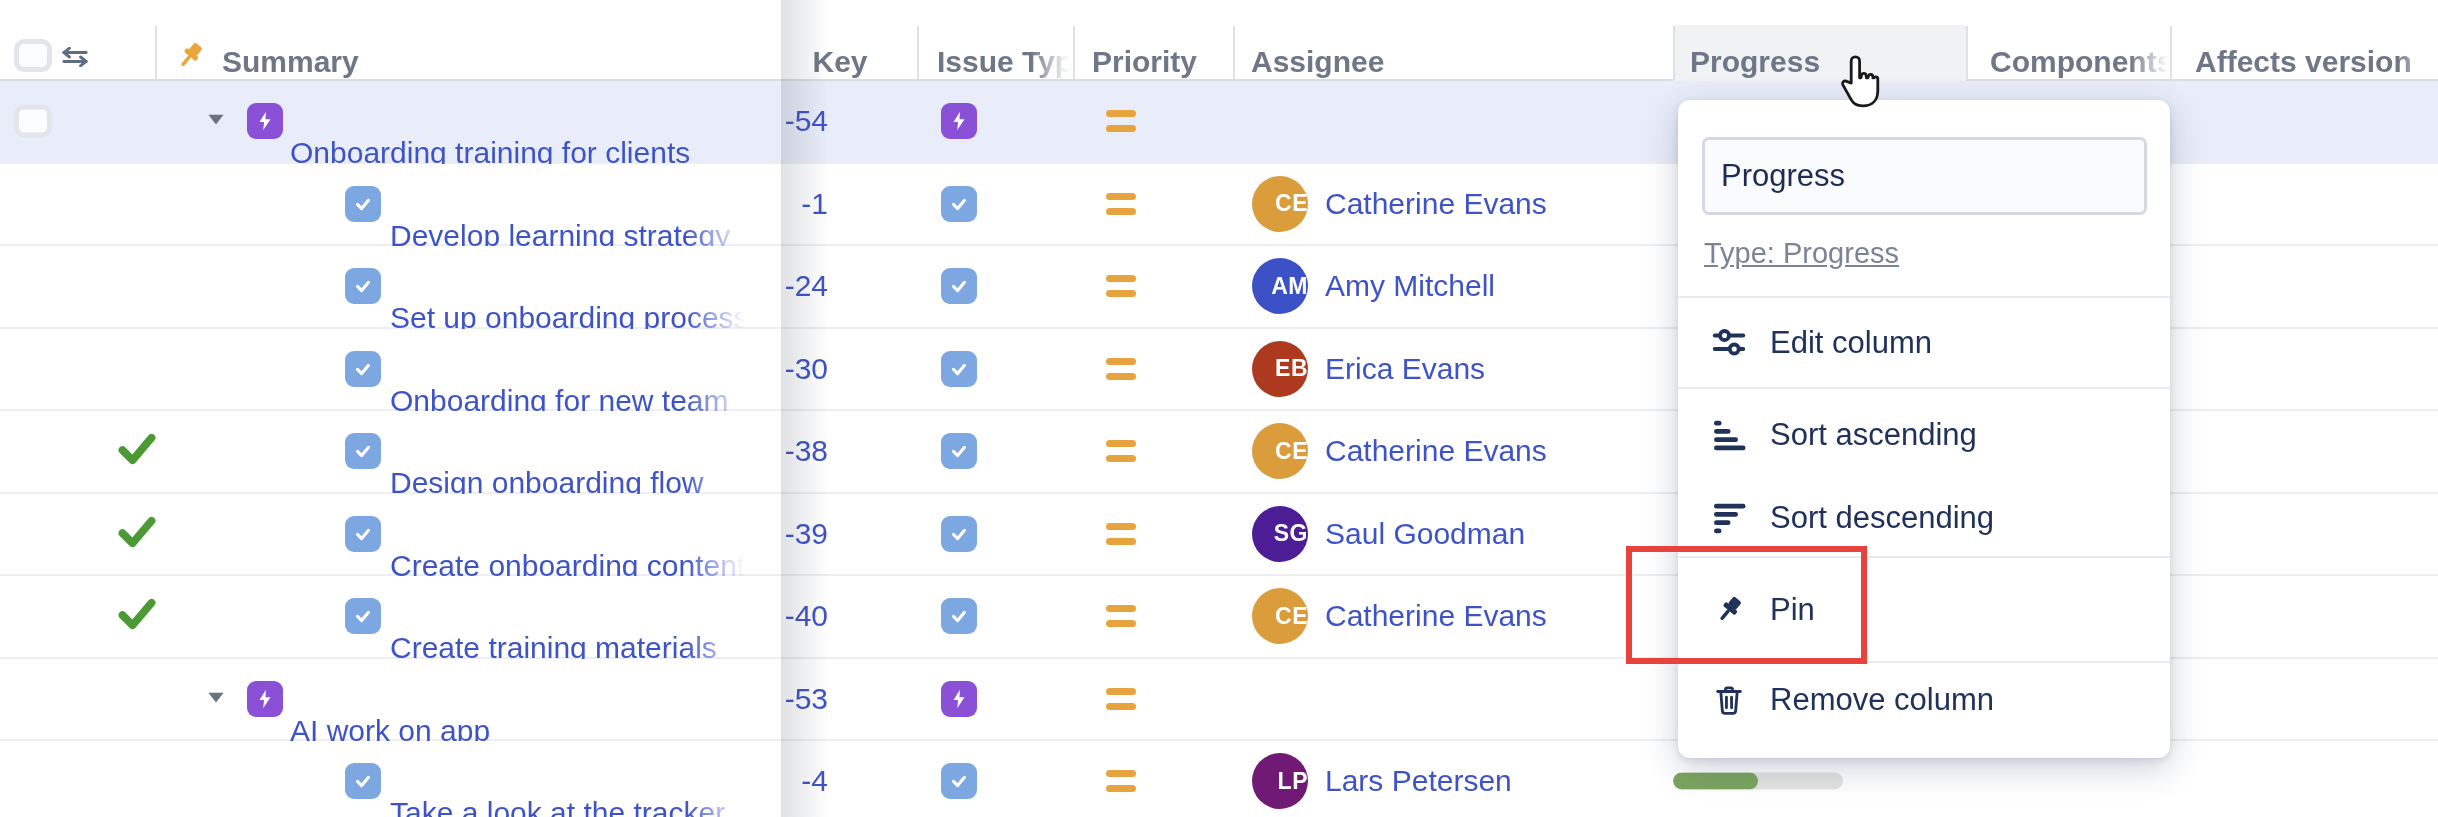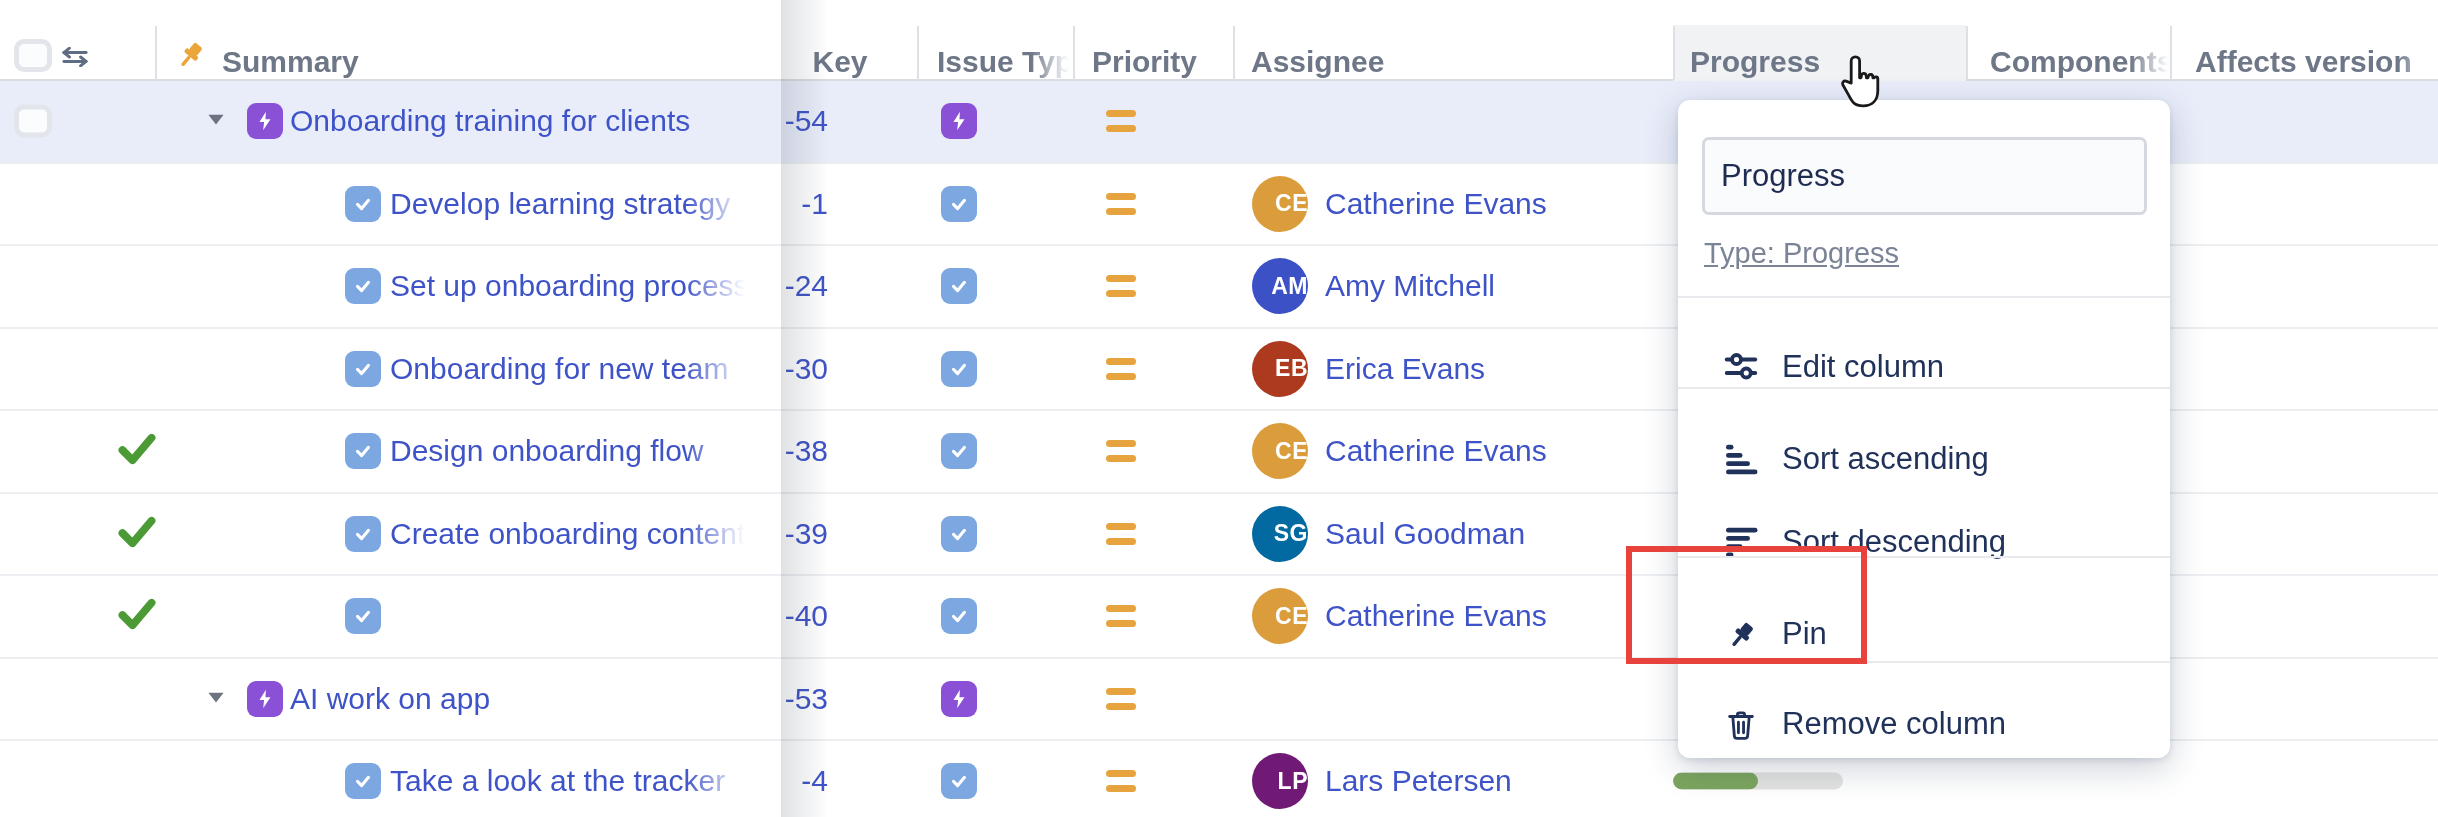--- a/index.html
+++ b/index.html
@@ -8,21 +8,21 @@
 
   
   .table-header{position:absolute;left:0;top:0;width:2438px;height:81px;background:#fff;border-bottom:2px solid #D9DCE1;box-sizing:border-box;z-index:2;}
   .hlabel{position:absolute;top:36px;height:51px;line-height:51px;font-size:30px;font-weight:700;color:#6E7787;white-space:nowrap;}
   .hdivider{position:absolute;top:26px;height:54px;width:2px;background:#DDE0E5;}
   .progress-hover-bg{position:absolute;left:1673px;top:25px;width:293px;height:56px;background:#F1F2F4;}
   .header-checkbox,.row-checkbox{position:absolute;left:14px;width:38px;height:33px;border-radius:10px;border:5px solid #E2E5EA;background:#FBFCFD;box-sizing:border-box;}
   .header-checkbox{top:39px;}
   .swap-icon{position:absolute;left:60px;top:47px;}
   .header-pin{position:absolute;left:174px;top:40px;color:#EBA63B;}
-  .fade-end{overflow:hidden;-webkit-mask-image:linear-gradient(90deg,#000 calc(100% - 60px),transparent 100%);mask-image:linear-gradient(90deg,#000 calc(100% - 60px),transparent 100%);}
+  .fade-end{overflow:hidden;-webkit-mask-image:linear-gradient(90deg,#000 calc(100% - 60px),transparent 100%);mask-image:linear-gradient(90deg,#000 calc(100% - 60px),transparent 100%);margin-top:32px;}
   .fade-sm{overflow:hidden;-webkit-mask-image:linear-gradient(90deg,#000 calc(100% - 38px),transparent 100%);mask-image:linear-gradient(90deg,#000 calc(100% - 38px),transparent 100%);}
 
   
   .table-body{position:absolute;left:0;top:81px;width:2438px;z-index:1;}
   .row{position:relative;width:2438px;height:82.5px;border-bottom:2px solid #ECEEF1;box-sizing:border-box;background:#fff;}
   .row.selected{background:#E9EDFA;}
   .vcenter{position:absolute;top:50%;transform:translateY(-50%);}
   .row-checkbox{top:50%;transform:translateY(-50%);}
   .row .done-check{left:118px;display:none;}
   .row.done .done-check{display:block;}
@@ -48,21 +48,21 @@
   .progress-fill{display:block;height:17px;border-radius:8.5px;background:#7CA55F;}
 
   
   .pinned-shadow{position:absolute;left:781px;top:0;width:48px;height:817px;background:linear-gradient(90deg,rgba(62,70,86,.16),rgba(62,70,86,0));z-index:6;pointer-events:none;}
 
   
   .popup{position:absolute;left:1678px;top:100px;width:492px;height:658px;background:#fff;border-radius:12px;box-shadow:0 10px 34px rgba(23,43,77,.22),0 2px 6px rgba(23,43,77,.12);z-index:30;}
   .col-name-input{position:absolute;left:24px;top:37px;width:445px;height:78px;box-sizing:border-box;border:3px solid #D5D9DF;border-radius:7px;background:#FAFBFD;font-family:inherit;font-size:31px;color:#1F2C52;padding:0 16px;outline:none;}
   .type-label{position:absolute;left:26px;top:137px;font-size:29px;color:#7B8496;text-decoration:underline;}
   .mdivider{position:absolute;left:0;width:492px;height:2px;background:#E8EAED;}
-  .mitem{position:absolute;left:16px;width:492px;height:84px;display:flex;align-items:flex-end;}
+  .mitem{position:absolute;left:4px;width:492px;height:84px;display:flex;align-items:center;}
   .micon{width:38px;margin-left:28px;display:flex;justify-content:center;color:#20315A;}
   .mlabel{margin-left:22px;font-size:31px;color:#20315A;white-space:nowrap;}
 
   
   .red-rect{position:absolute;left:1626px;top:546px;width:241px;height:118px;border:6px solid #E8423D;box-sizing:border-box;z-index:40;pointer-events:none;}
 
   .cursor{position:absolute;left:1838px;top:54px;z-index:50;pointer-events:none;}
 </style>
 </head>
 <body>
@@ -285,41 +285,42 @@
 
         <svg class="task-glyph" width="22" height="22" viewBox="0 0 24 24" fill="none" stroke="#fff" stroke-width="3.4" stroke-linecap="round" stroke-linejoin="round">
             <polyline points="6,12.5 10.5,17 18,8"></polyline>
           </svg>
       </span>
       <span class="priority-icon vcenter">
           <i></i>
           <i></i>
         </span>
       <span class="assignee-cell">
-        <span class="avatar vcenter" style="background: #0369a1;">
+        <span class="avatar vcenter" style="background: #4c1d95;">
             <span>SG</span>
           </span>
         <span class="assignee-name vcenter">Saul Goodman</span>
       </span>
       
     </div>
       <div class="row task done">
       
       <span class="done-check vcenter">
         <svg width="38" height="34" viewBox="0 0 34 30" fill="none" stroke="#4C9A35" stroke-width="7" stroke-linecap="round" stroke-linejoin="round">
           <polyline points="4,16 13,25 30,5"></polyline>
         </svg>
       </span>
       
       <span class="ticon tree-icon vcenter">
 
         <svg class="task-glyph" width="22" height="22" viewBox="0 0 24 24" fill="none" stroke="#fff" stroke-width="3.4" stroke-linecap="round" stroke-linejoin="round">
             <polyline points="6,12.5 10.5,17 18,8"></polyline>
           </svg>
       </span>
+      <span class="summary-text fade-end vcenter">Create training materials</span>
       <span class="key-text vcenter">-40</span>
       <span class="ticon cell-type-icon vcenter">
 
         <svg class="task-glyph" width="22" height="22" viewBox="0 0 24 24" fill="none" stroke="#fff" stroke-width="3.4" stroke-linecap="round" stroke-linejoin="round">
             <polyline points="6,12.5 10.5,17 18,8"></polyline>
           </svg>
       </span>
       <span class="priority-icon vcenter">
           <i></i>
           <i></i>

